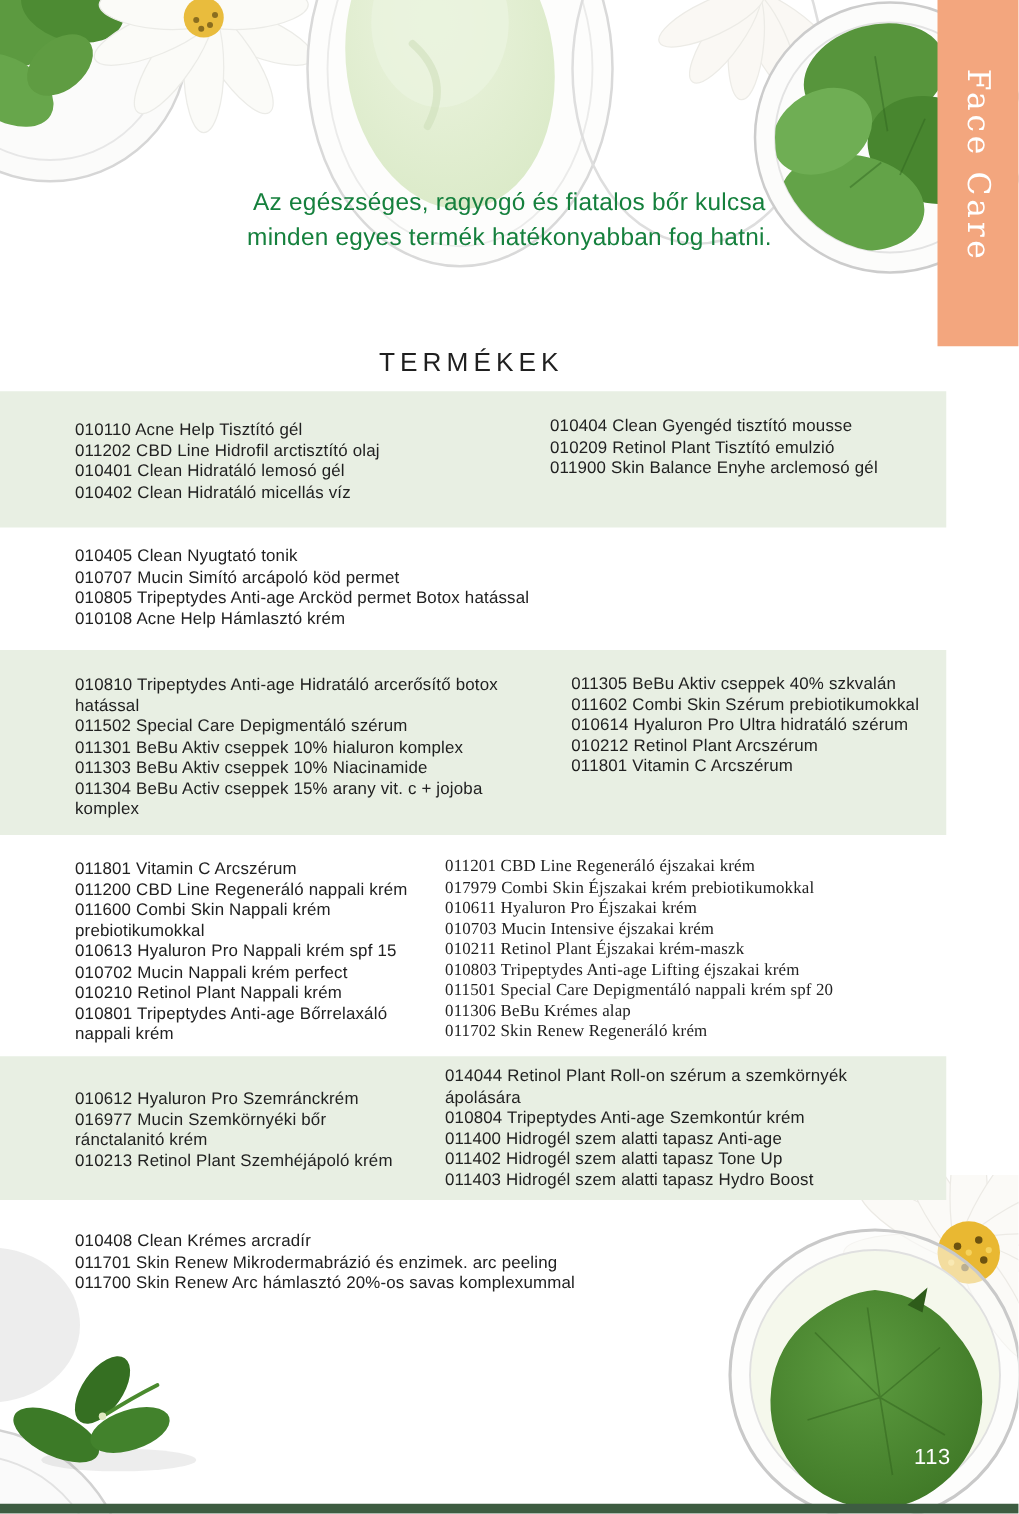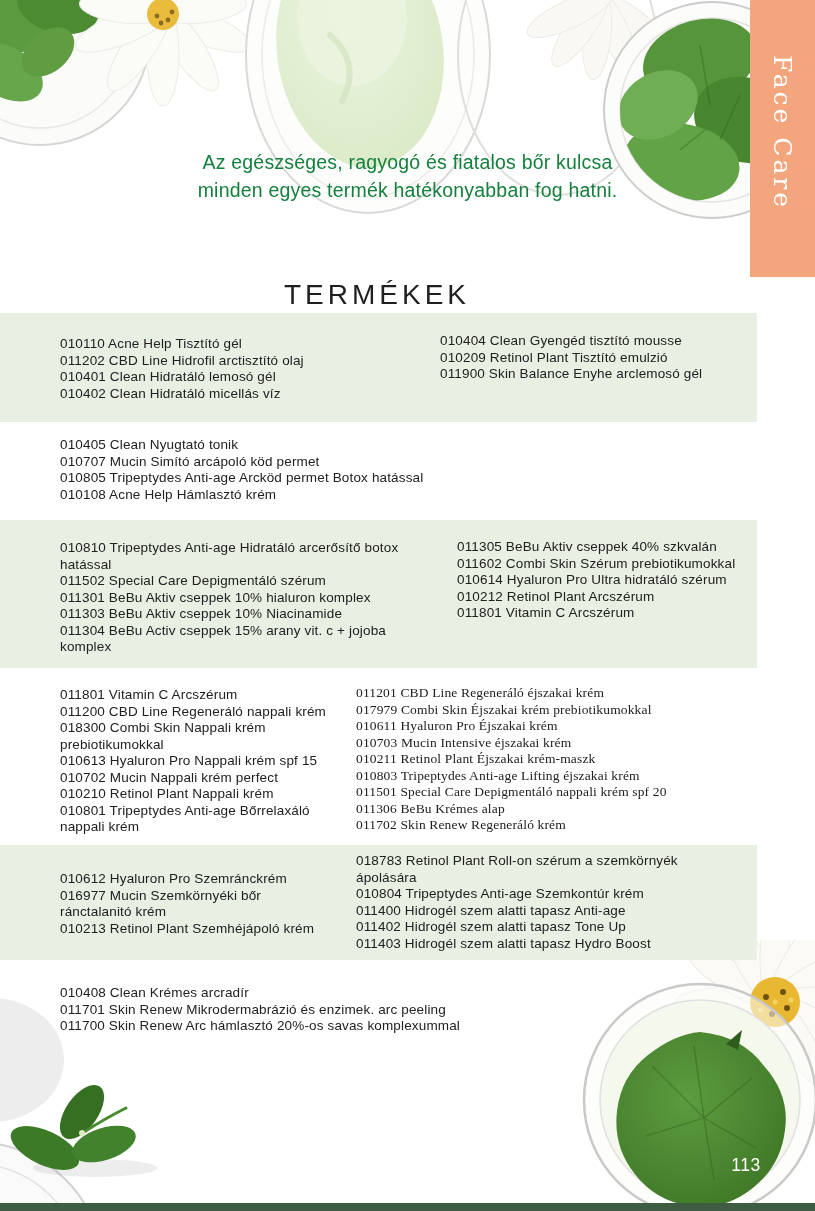--- a/index.html
+++ b/index.html
@@ -16,21 +16,21 @@
     writing-mode:vertical-rl;text-orientation:mixed;
     font-family:"DejaVu Serif","Liberation Serif",serif;
     color:#ffffff;font-size:25px;letter-spacing:3px;margin-top:55px;
   }
   .intro{
     position:absolute;left:0;top:148px;width:815px;text-align:center;
     font-size:19.5px;line-height:28px;color:#15803d;letter-spacing:0.2px;
   }
   .title{
     position:absolute;left:0;top:279px;width:754px;text-align:center;
-    font-size:28px;letter-spacing:4px;color:#1f1f1f;font-weight:500;
+    font-size:21px;letter-spacing:4px;color:#1f1f1f;font-weight:500;
   }
   .band{position:absolute;left:0;width:757px;background:#e8efe3;}
   .band1{top:313px;height:109px;}
   .band2{top:520px;height:148px;}
   .band3{top:845px;height:115px;}
   .col{
     position:absolute;font-size:13.5px;line-height:16.5px;color:#212121;
     letter-spacing:0.15px;
   }
   .col .item{white-space:pre;}
@@ -236,21 +236,21 @@
     <div class="item">011305 BeBu Aktiv cseppek 40% szkvalán</div>
     <div class="item">011602 Combi Skin Szérum prebiotikumokkal</div>
     <div class="item">010614 Hyaluron Pro Ultra hidratáló szérum</div>
     <div class="item">010212 Retinol Plant Arcszérum</div>
     <div class="item">011801 Vitamin C Arcszérum</div>
   </div>
 
   <div class="col s3c0">
     <div class="item">011801 Vitamin C Arcszérum</div>
     <div class="item">011200 CBD Line Regeneráló nappali krém</div>
-    <div class="item">018300 Combi Skin Nappali krém
+    <div class="item">011600 Combi Skin Nappali krém
 prebiotikumokkal</div>
     <div class="item">010613 Hyaluron Pro Nappali krém spf 15</div>
     <div class="item">010702 Mucin Nappali krém perfect</div>
     <div class="item">010210 Retinol Plant Nappali krém</div>
     <div class="item">010801 Tripeptydes Anti-age Bőrrelaxáló
 nappali krém</div>
   </div>
   <div class="col s3c1">
     <div class="item">011201 CBD Line Regeneráló éjszakai krém</div>
     <div class="item">017979 Combi Skin Éjszakai krém prebiotikumokkal</div>
@@ -263,21 +263,21 @@
     <div class="item">011702 Skin Renew Regeneráló krém</div>
   </div>
 
   <div class="col s4c0">
     <div class="item">010612 Hyaluron Pro Szemránckrém</div>
     <div class="item">016977 Mucin Szemkörnyéki bőr
 ránctalanitó krém</div>
     <div class="item">010213 Retinol Plant Szemhéjápoló krém</div>
   </div>
   <div class="col s4c1">
-    <div class="item">018783 Retinol Plant Roll-on szérum a szemkörnyék
+    <div class="item">014044 Retinol Plant Roll-on szérum a szemkörnyék
 ápolására</div>
     <div class="item">010804 Tripeptydes Anti-age Szemkontúr krém</div>
     <div class="item">011400 Hidrogél szem alatti tapasz Anti-age</div>
     <div class="item">011402 Hidrogél szem alatti tapasz Tone Up</div>
     <div class="item">011403 Hidrogél szem alatti tapasz Hydro Boost</div>
   </div>
 
   <div class="col s5c0">
     <div class="item">010408 Clean Krémes arcradír</div>
     <div class="item">011701 Skin Renew Mikrodermabrázió és enzimek. arc peeling</div>

